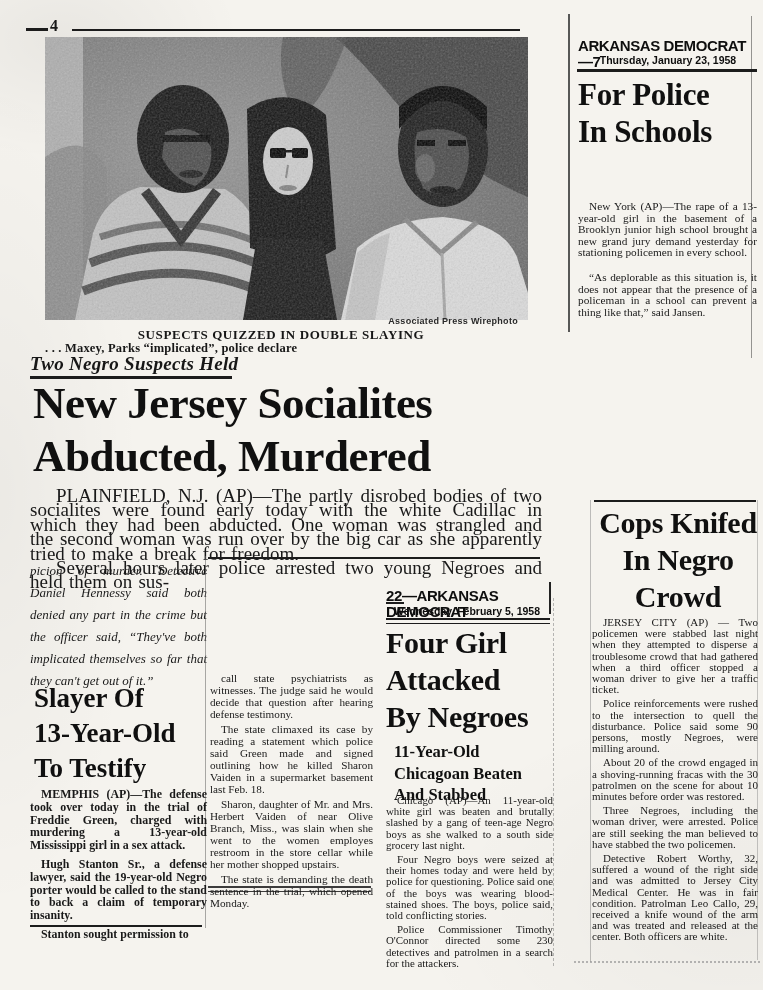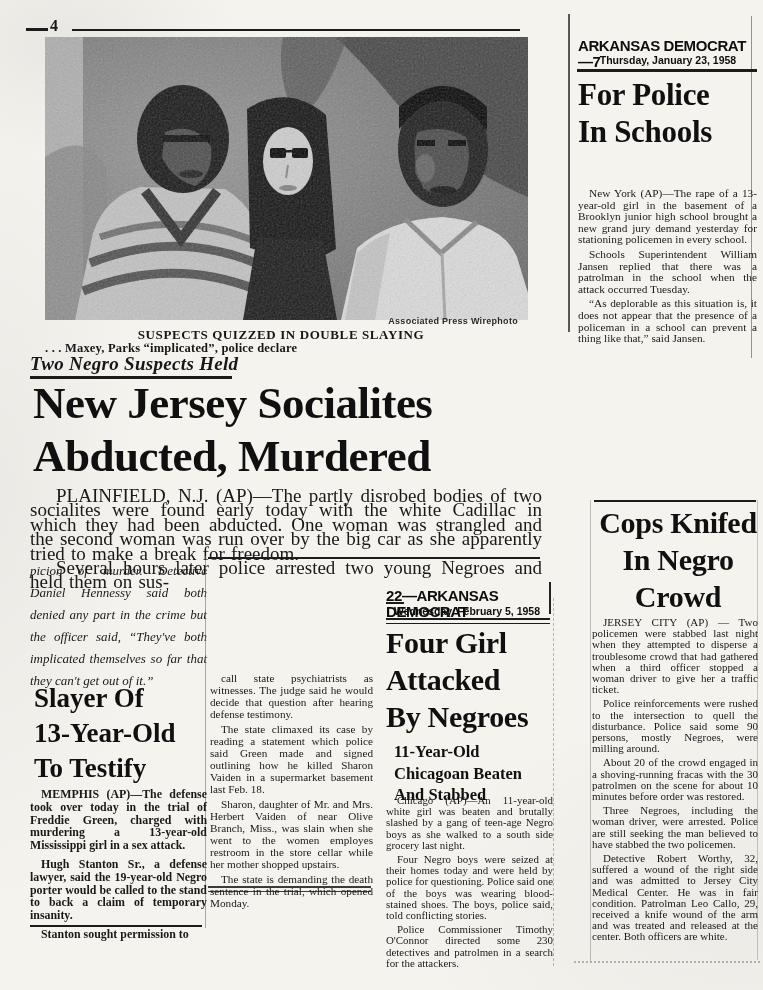--- a/index.html
+++ b/index.html
@@ -38,21 +38,21 @@
   .lead p{text-indent:26px;margin:0;}
   .lead-cont{left:30px;top:560px;width:177px;font-size:13px;line-height:22px;font-style:italic;}
   .lead-cont p{text-indent:0;margin:0;}
   .slayer-body{left:30px;top:788px;width:177px;font-size:11.9px;line-height:12.8px;font-weight:bold;}
   .slayer-body p{margin:0 0 6px;}
   .mid-body{left:210px;top:672px;width:163px;font-size:11.2px;line-height:12px;}
   .mid-body p{margin:0 0 3px;}
   .wg-body{left:386px;top:795px;width:167px;font-size:10.9px;line-height:11.2px;}
   .wg-body p{margin:0 0 3px;}
   .jury-body{left:578px;top:188px;width:179px;font-size:11.3px;line-height:11.6px;}
-  .jury-body p{margin:0 0 3px;}
+  .jury-body p{margin:13px 0 3px;}
   .cops-body{left:592px;top:617px;width:166px;font-size:11px;line-height:11.2px;}
   .cops-body p{margin:0 0 3px;}
   .dbl{position:absolute;border-top:2px solid #1c1c1c;border-bottom:1px solid #1c1c1c;height:3px;background:transparent;}
   .dash-v{position:absolute;border-left:1px dashed #777;width:0;}
   .dot-h{position:absolute;border-top:2px dotted #999;height:0;}
 </style>
 </head>
 <body>
 
 <div class="page">
@@ -179,21 +179,20 @@
 
   <div class="mast" style="left:578px;top:38px;width:180px;">ARKANSAS DEMOCRAT—7</div>
   <div class="mdate" style="left:578px;top:54px;width:180px;">Thursday, January 23, 1958</div>
   <div class="rule" style="left:577px;top:69px;width:180px;height:3px;"></div>
   <div class="head-lg" style="left:578px;top:76px;width:182px;font-size:31px;">
     <div>For Police</div>
     <div>In Schools</div>
   </div>
   <div class="bodycol jury-body">
     <p>New York (AP)—The rape of a 13-year-old girl in the basement of a Brooklyn junior high school brought a new grand jury demand yesterday for stationing policemen in every school.</p>
-    <p>Schools Superintendent William Jansen replied that there was a patrolman in the school when the attack occurred Tuesday.</p>
     <p>“As deplorable as this situation is, it does not appear that the presence of a policeman in a school can prevent a thing like that,” said Jansen.</p>
   </div>
 
   <div class="rule" style="left:594px;top:500px;width:162px;height:2px;"></div>
   <div class="vrule" style="left:590px;top:500px;height:462px;opacity:.45;background:#777;"></div>
   <div class="vrule" style="left:757px;top:500px;height:460px;opacity:.4;background:#777;"></div>
   <div class="head-lg" style="left:597px;top:504px;width:162px;text-align:center;">
     <div>Cops Knifed</div>
     <div>In Negro</div>
     <div>Crowd</div>

